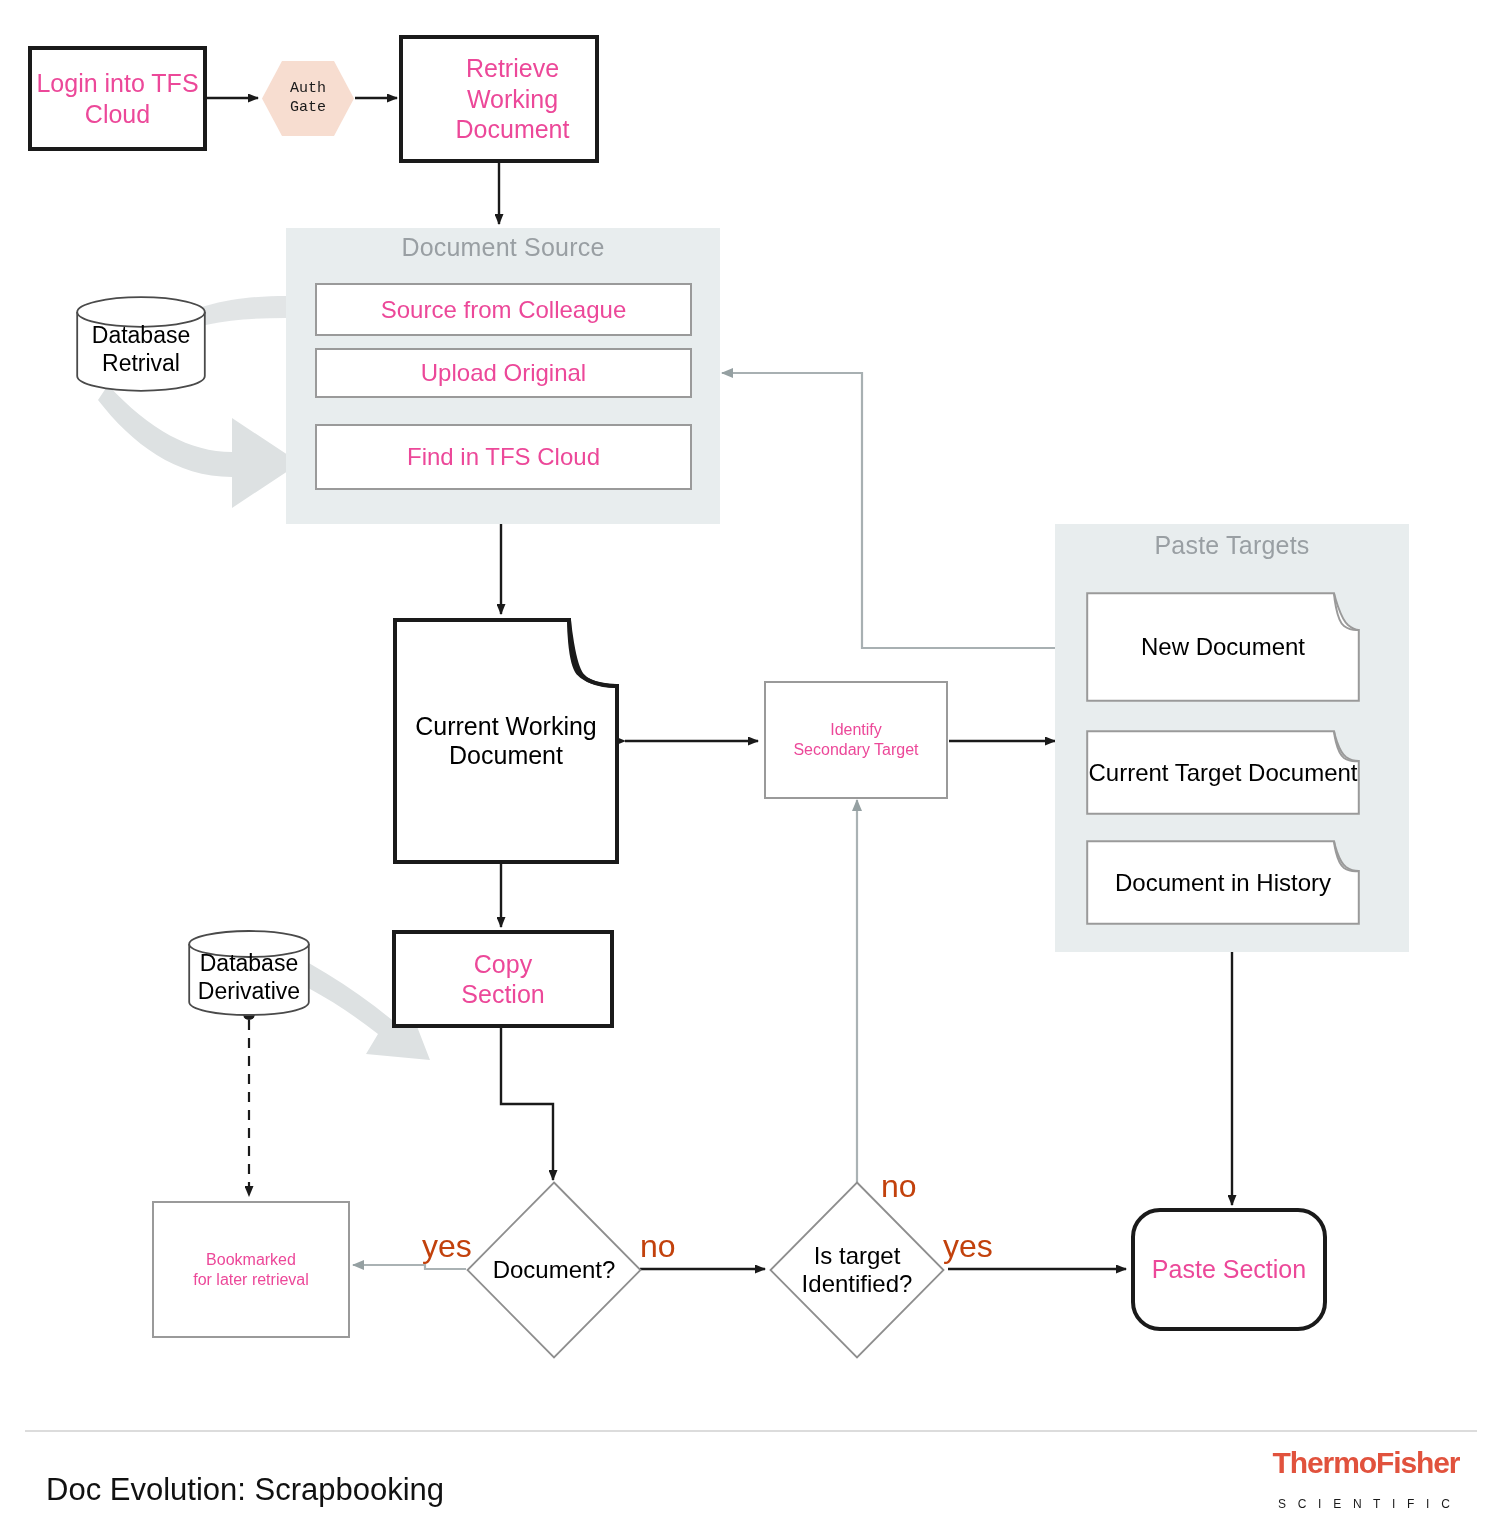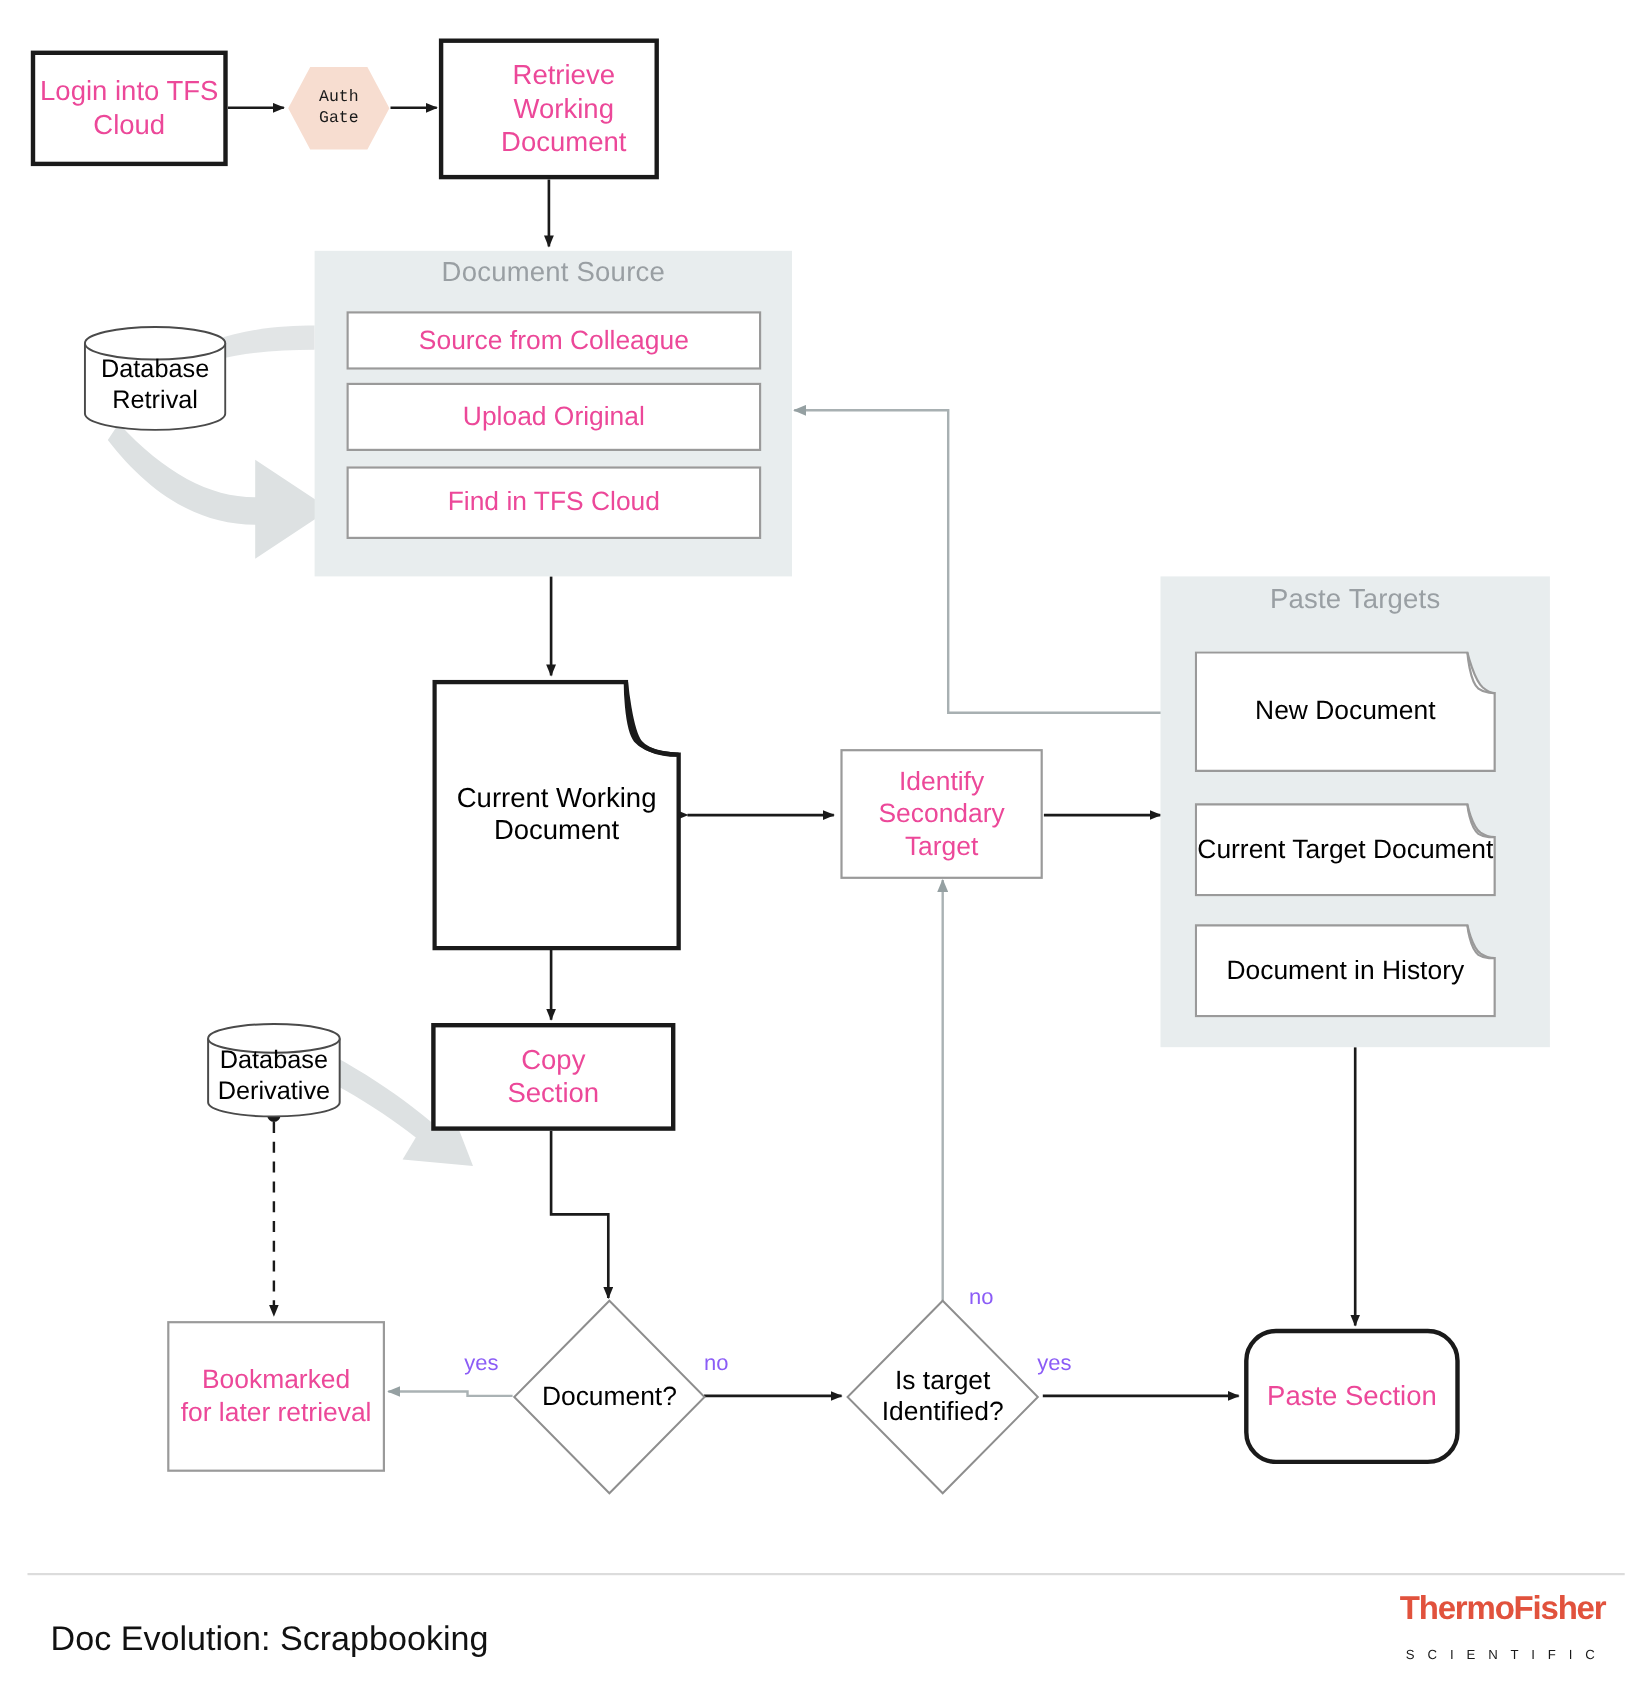--- a/index.html
+++ b/index.html
@@ -28,21 +28,21 @@
   
   .proc-bold{
     border:4px solid #1a1a1a;
     background:#fff;
     font-size:25px;
   }
   
   .proc-thin{
     border:2px solid #9a9a9a;
     background:#fff;
-    font-size:24px;
+    font-size:16px;
   }
   
   .group{
     position:absolute;
     background:#e8edee;
     box-sizing:border-box;
   }
   .group-title{
     position:absolute;
     left:0;right:0;
@@ -92,21 +92,21 @@
   .hex{
     position:absolute;
     display:flex;align-items:center;justify-content:center;
     text-align:center;font-size:15px;color:#1a1a1a;
   }
   .hex .lbl{position:relative;z-index:2;white-space:pre-line;line-height:1.25;font-family:Liberation Mono, monospace;}
   .hex svg{position:absolute;left:0;top:0;}
 
   
   .edge-label{
-    position:absolute;font-size:20px;color:#8b5cf6;
+    position:absolute;font-size:32px;color:#c2410c;
     white-space:nowrap;
     text-align:center;
   }
 
   
   .footer-rule{
     position:absolute;left:25px;top:1430px;width:1452px;height:2px;
     background:#dcdcdc;
   }
   .footer-title{
@@ -186,21 +186,21 @@
 
     <line x1="1232" y1="952" x2="1232" y2="1205" stroke="#1a1a1a" stroke-width="2.4" marker-end="url(#arrK)"></line>
   </svg>
 
   <div class="group" style="left:286px;top:228px;width:434px;height:296px;">
     <div class="group-title" style="top:5px;">Document Source</div>
   </div>
   <div class="group-item node" style="left:315px;top:283px;width:377px;height:53px;">
     <span class="lbl">Source from Colleague</span>
   </div>
-  <div class="group-item node" style="left:315px;top:348px;width:377px;height:62px;">
+  <div class="group-item node" style="left:315px;top:348px;width:377px;height:50px;">
     <span class="lbl">Upload Original</span>
   </div>
   <div class="group-item node" style="left:315px;top:424px;width:377px;height:66px;">
     <span class="lbl">Find in TFS Cloud</span>
   </div>
 
   <div class="group" style="left:1055px;top:524px;width:354px;height:428px;">
     <div class="group-title" style="top:7px;">Paste Targets</div>
   </div>
 

